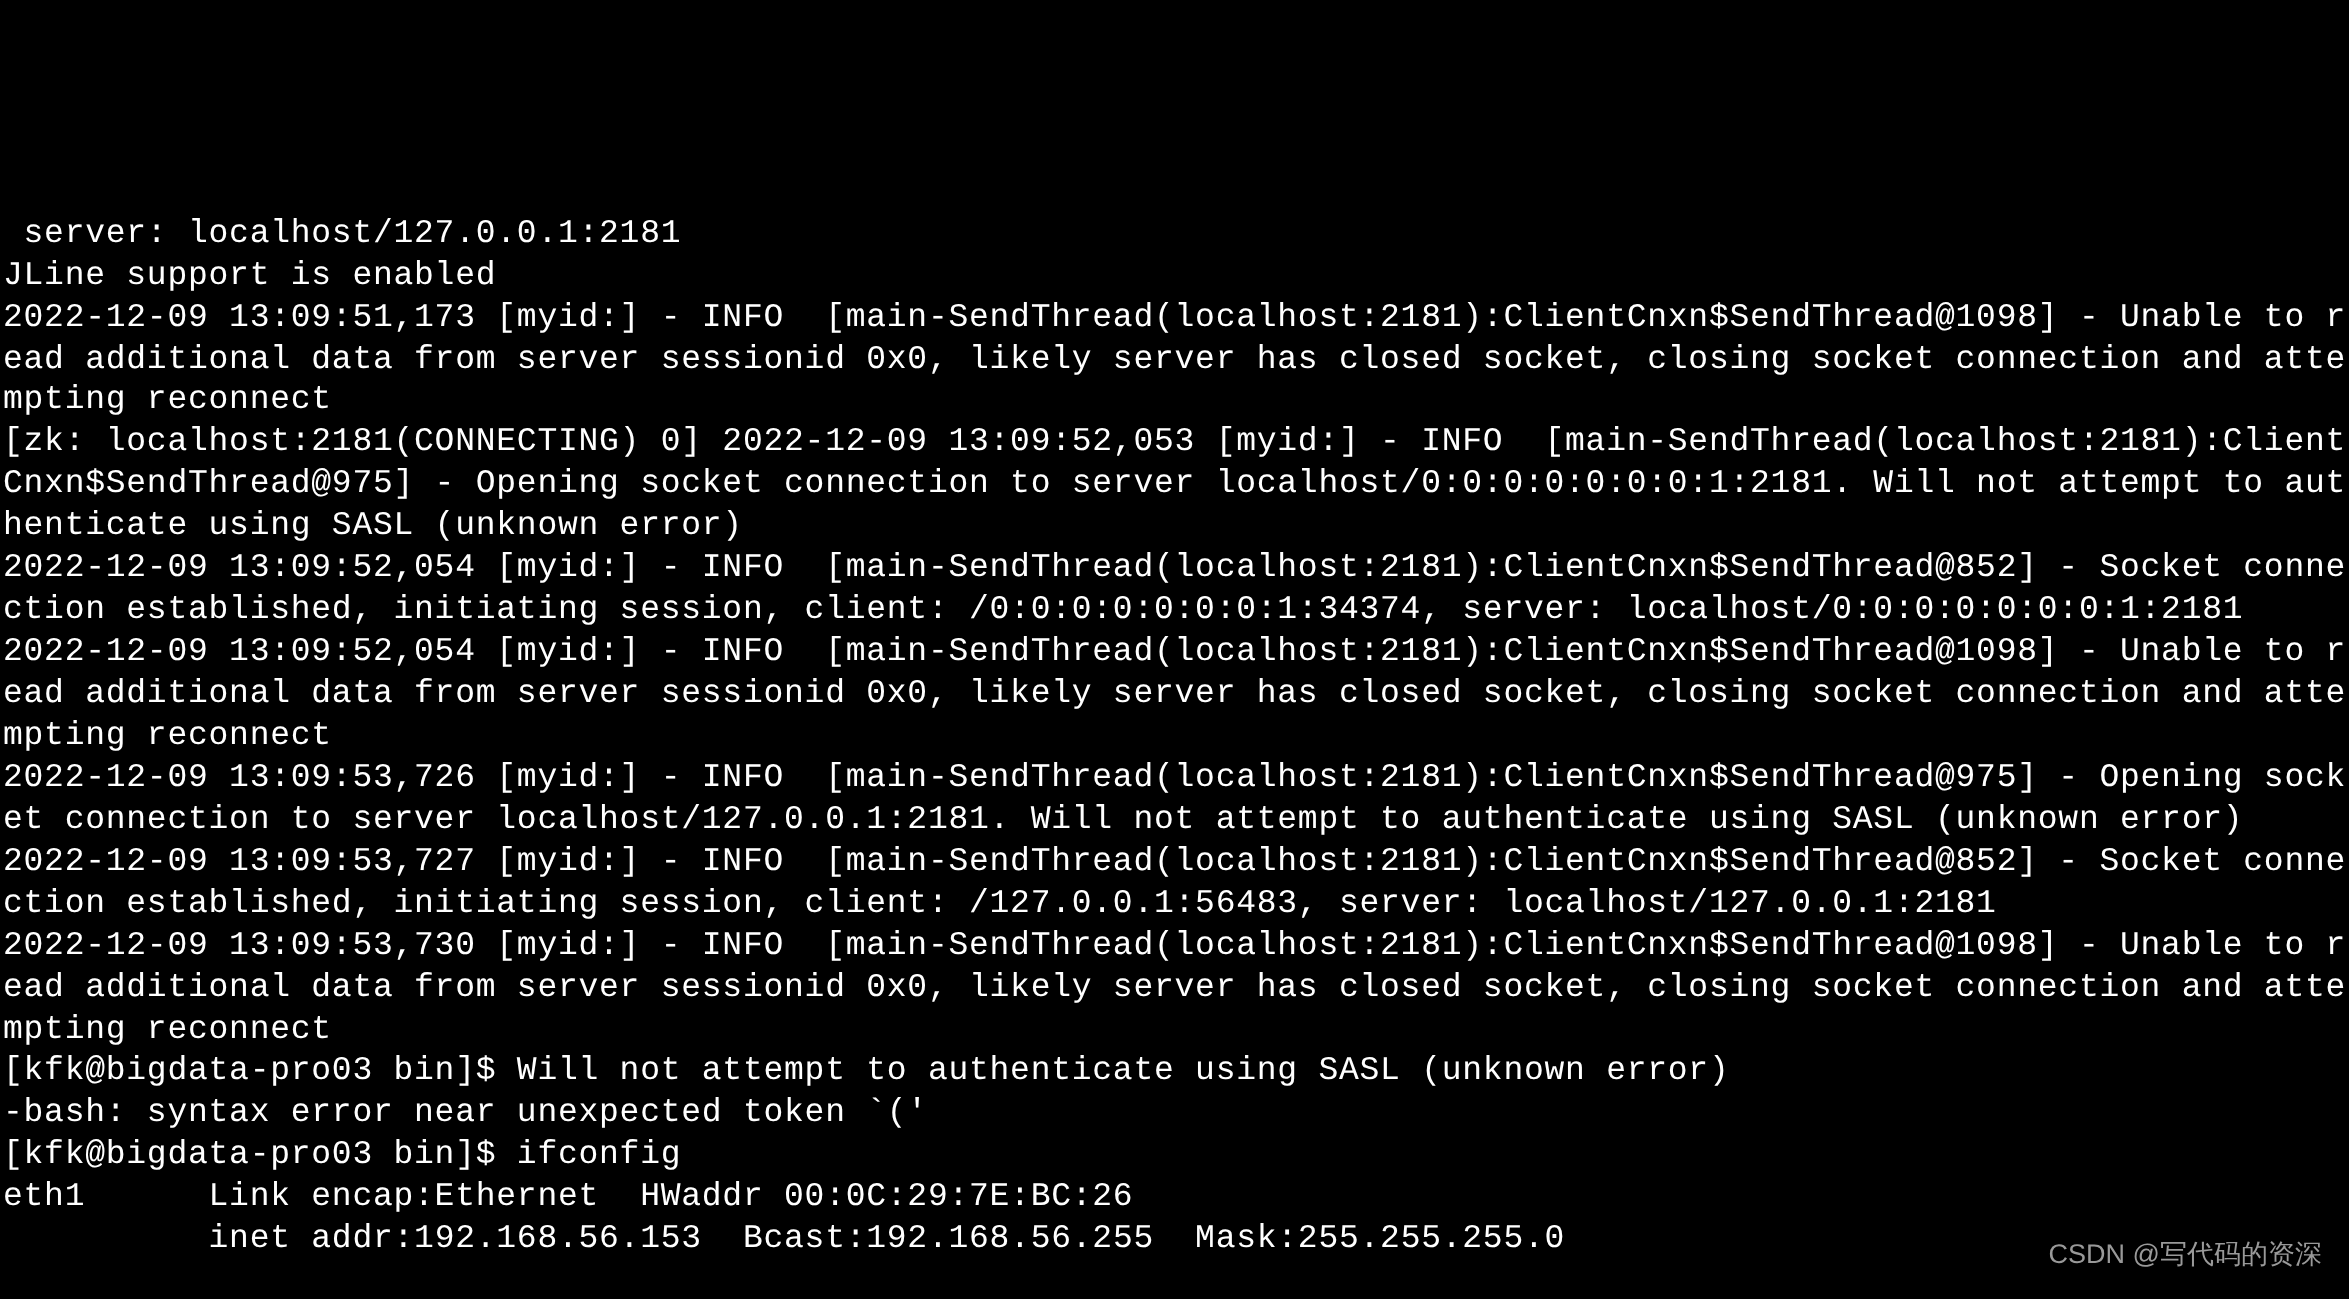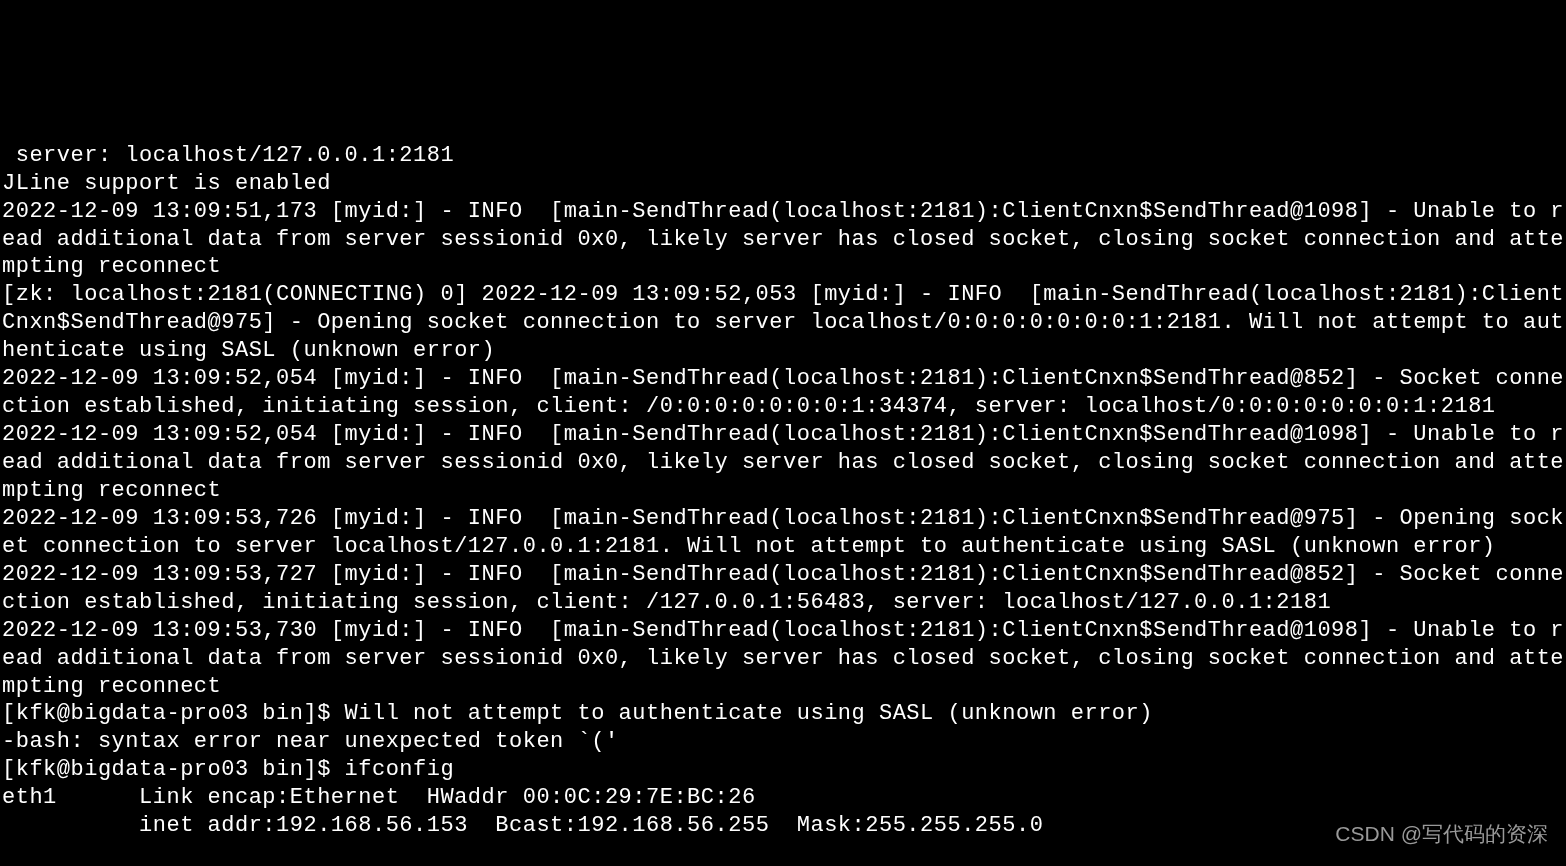--- a/index.html
+++ b/index.html
@@ -22,21 +22,21 @@
       letter-spacing: 0.5px;
     }
     .terminal {
       padding: 0 0 0 2px;
     }
     .watermark {
       position: absolute;
       bottom: 18px;
       right: 18px;
       color: #999;
-      font-size: 21px;
+      font-size: 18px;
       font-family: Arial, sans-serif;
       letter-spacing: 0;
     }
   </style>
 </head>
 <body>
 
 
 
 <div class="terminal">

